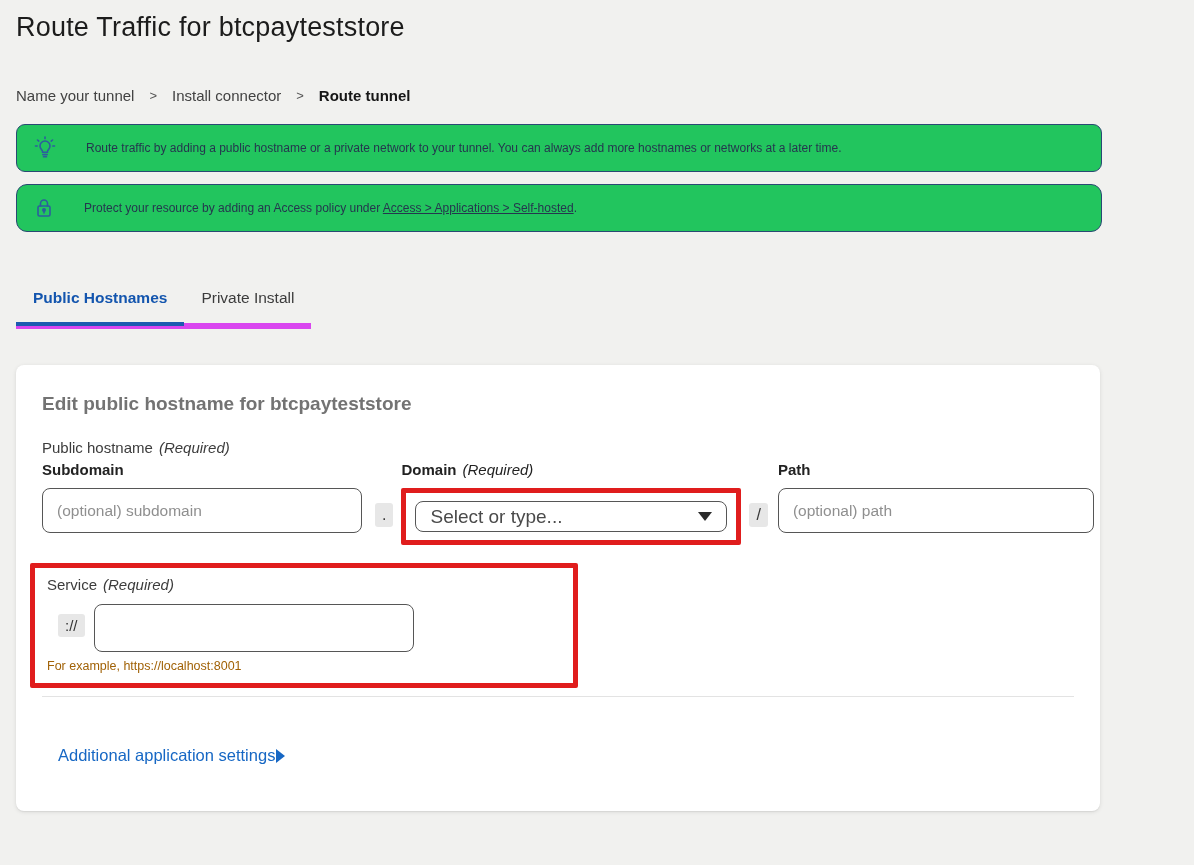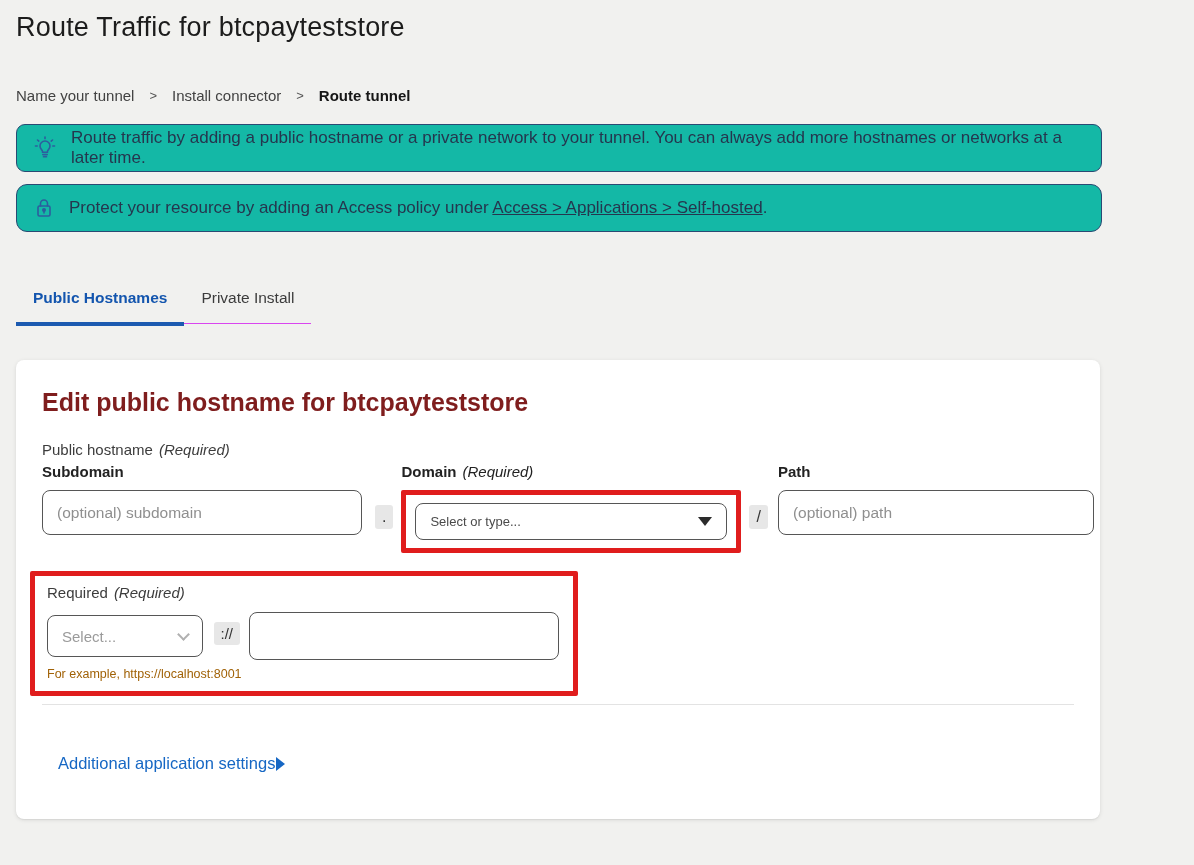--- a/index.html
+++ b/index.html
@@ -13,41 +13,41 @@
   .container { padding:12px 16px 0 16px; width:1116px; }
 
   .page-title { font-size:27px; font-weight:500; color:#1c1c1c; letter-spacing:0.2px; }
 
   .breadcrumb { margin-top:44px; display:flex; align-items:center; gap:15px; font-size:15px; color:#424242; }
   .breadcrumb .crumb-sep { color:#555; font-size:13px; }
   .breadcrumb .current { font-weight:bold; color:#161616; }
 
   .banner {
     margin-top:20px; height:48px; width:1086px;
-    background:#14b8a6; border:1.6px solid #2a4a73; border-radius:9px;
-    display:flex; align-items:center; gap:15px; padding:0 17px;
-    font-size:17px; color:#25364e;
+    background:#22c55e; border:1.6px solid #2a4a73; border-radius:9px;
+    display:flex; align-items:center; gap:30px; padding:0 17px;
+    font-size:12px; color:#25364e;
   }
   .banner + .banner { margin-top:12px;border-radius:11px; }
   .banner svg { flex:0 0 auto; }
   .banner a { color:#25364e; text-decoration:underline; cursor:pointer; }
 
-  .tabs { margin-top:57px; display:inline-flex; border-bottom:1px solid #d946ef; }
+  .tabs { margin-top:57px; display:inline-flex; border-bottom:6px solid #d946ef; }
   .tab { font-size:15.5px; padding:0 17px 16px 17px; cursor:pointer; color:#3c3c3c; position:relative; }
   .tab.active { font-weight:bold; color:#1355ae; }
   .tab.active::after {
     content:""; position:absolute; left:0; right:0; bottom:-3px; height:4px; background:#1c5ab0;
   }
 
   .card {
     margin-top:36px; width:1084px; background:#ffffff; border-radius:8px;
     box-shadow:0 1px 4px rgba(0,0,0,0.10), 0 1px 1px rgba(0,0,0,0.05);
     padding:28px 26px 46px 26px;
   }
-  .card-heading { font-size:25px; font-weight:bold; color:#7f1d1d; }
+  .card-heading { font-size:19px; font-weight:bold; color:#737373; }
   .section-label { margin-top:24px; font-size:15px; color:#3c3c3c; }
   .req { font-style:italic; margin-left:6px; }
 
   .hostname-row { margin-top:5px; display:flex; align-items:flex-start; }
   .field-label { font-size:15px; font-weight:bold; color:#222; display:block; margin-bottom:10px; }
   .text-input {
     height:45px; border:1px solid #565656; border-radius:8px; background:#fff;
     padding:8px 14px; font-size:15.5px; font-family:"Liberation Sans", sans-serif; color:#222; outline:none;
   }
   .text-input::placeholder { color:#8f8f8f; }
@@ -56,23 +56,23 @@
     background:#e7e7e7; color:#333; border-radius:3px; font-size:16px;
     padding:3px 7px; margin-top:42px; align-self:flex-start;
   }
   .sep-chip.dot { margin-left:13px; margin-right:8px; }
   .sep-chip.slash { margin-left:8px; margin-right:10px; }
 
   .red-box { border:5px solid #e01d1d; border-radius:2px; }
   .domain-redbox { padding:8px 9px; }
 
   .select-box {
-    height:37px; border:1px solid #565656; border-radius:8px; background:#fff;
+    height:31px; border:1px solid #565656; border-radius:8px; background:#fff;
     display:flex; align-items:center; justify-content:space-between;
-    padding:0 14px; font-size:13px; cursor:pointer;
+    padding:0 14px; font-size:19px; cursor:pointer;
   }
   .domain-select { width:312px; color:#4a4a4a; }
   .caret-down { width:0; height:0; border-left:7px solid transparent; border-right:7px solid transparent; border-top:9px solid #2b2b2b; }
 
   .service-redbox { margin-top:18px; margin-left:-12px; width:548px; padding:8px 14px 10px 12px; }
   .service-label { font-size:15px; color:#3c3c3c; }
   .service-controls { margin-top:11px; display:flex; align-items:flex-start; }
   .service-select { width:160px; height:42px; margin-top:3px; color:#9a9a9a; font-size:15px; }
   .chevron {
     width:9px; height:9px; border-right:2px solid #b0b0b0; border-bottom:2px solid #b0b0b0;
@@ -168,27 +168,23 @@
 
       <div style="flex:1">
         <label class="field-label">Path</label>
         <input class="text-input" style="width: 316px;" type="text" placeholder="(optional) path">
       </div>
 
     </div>
 
     <div class="red-box service-redbox">
       <div class="service-label">
-        <span>Required</span><span class="req">(Required)</span>
+        <span>Service</span><span class="req">(Required)</span>
       </div>
       <div class="service-controls">
-        <div class="select-box service-select">
-          <span>Select...</span>
-          <span class="chevron"></span>
-        </div>
         <div class="sep-chip proto" style="margin-top:10px">://</div>
         <input class="text-input service-input" type="text" value="" style="">
       </div>
       <div class="helper-text">For example, https://localhost:8001</div>
     </div>
 
     <div class="divider"></div>
 
     <div class="additional-settings">
       <span>Additional application settings</span>

